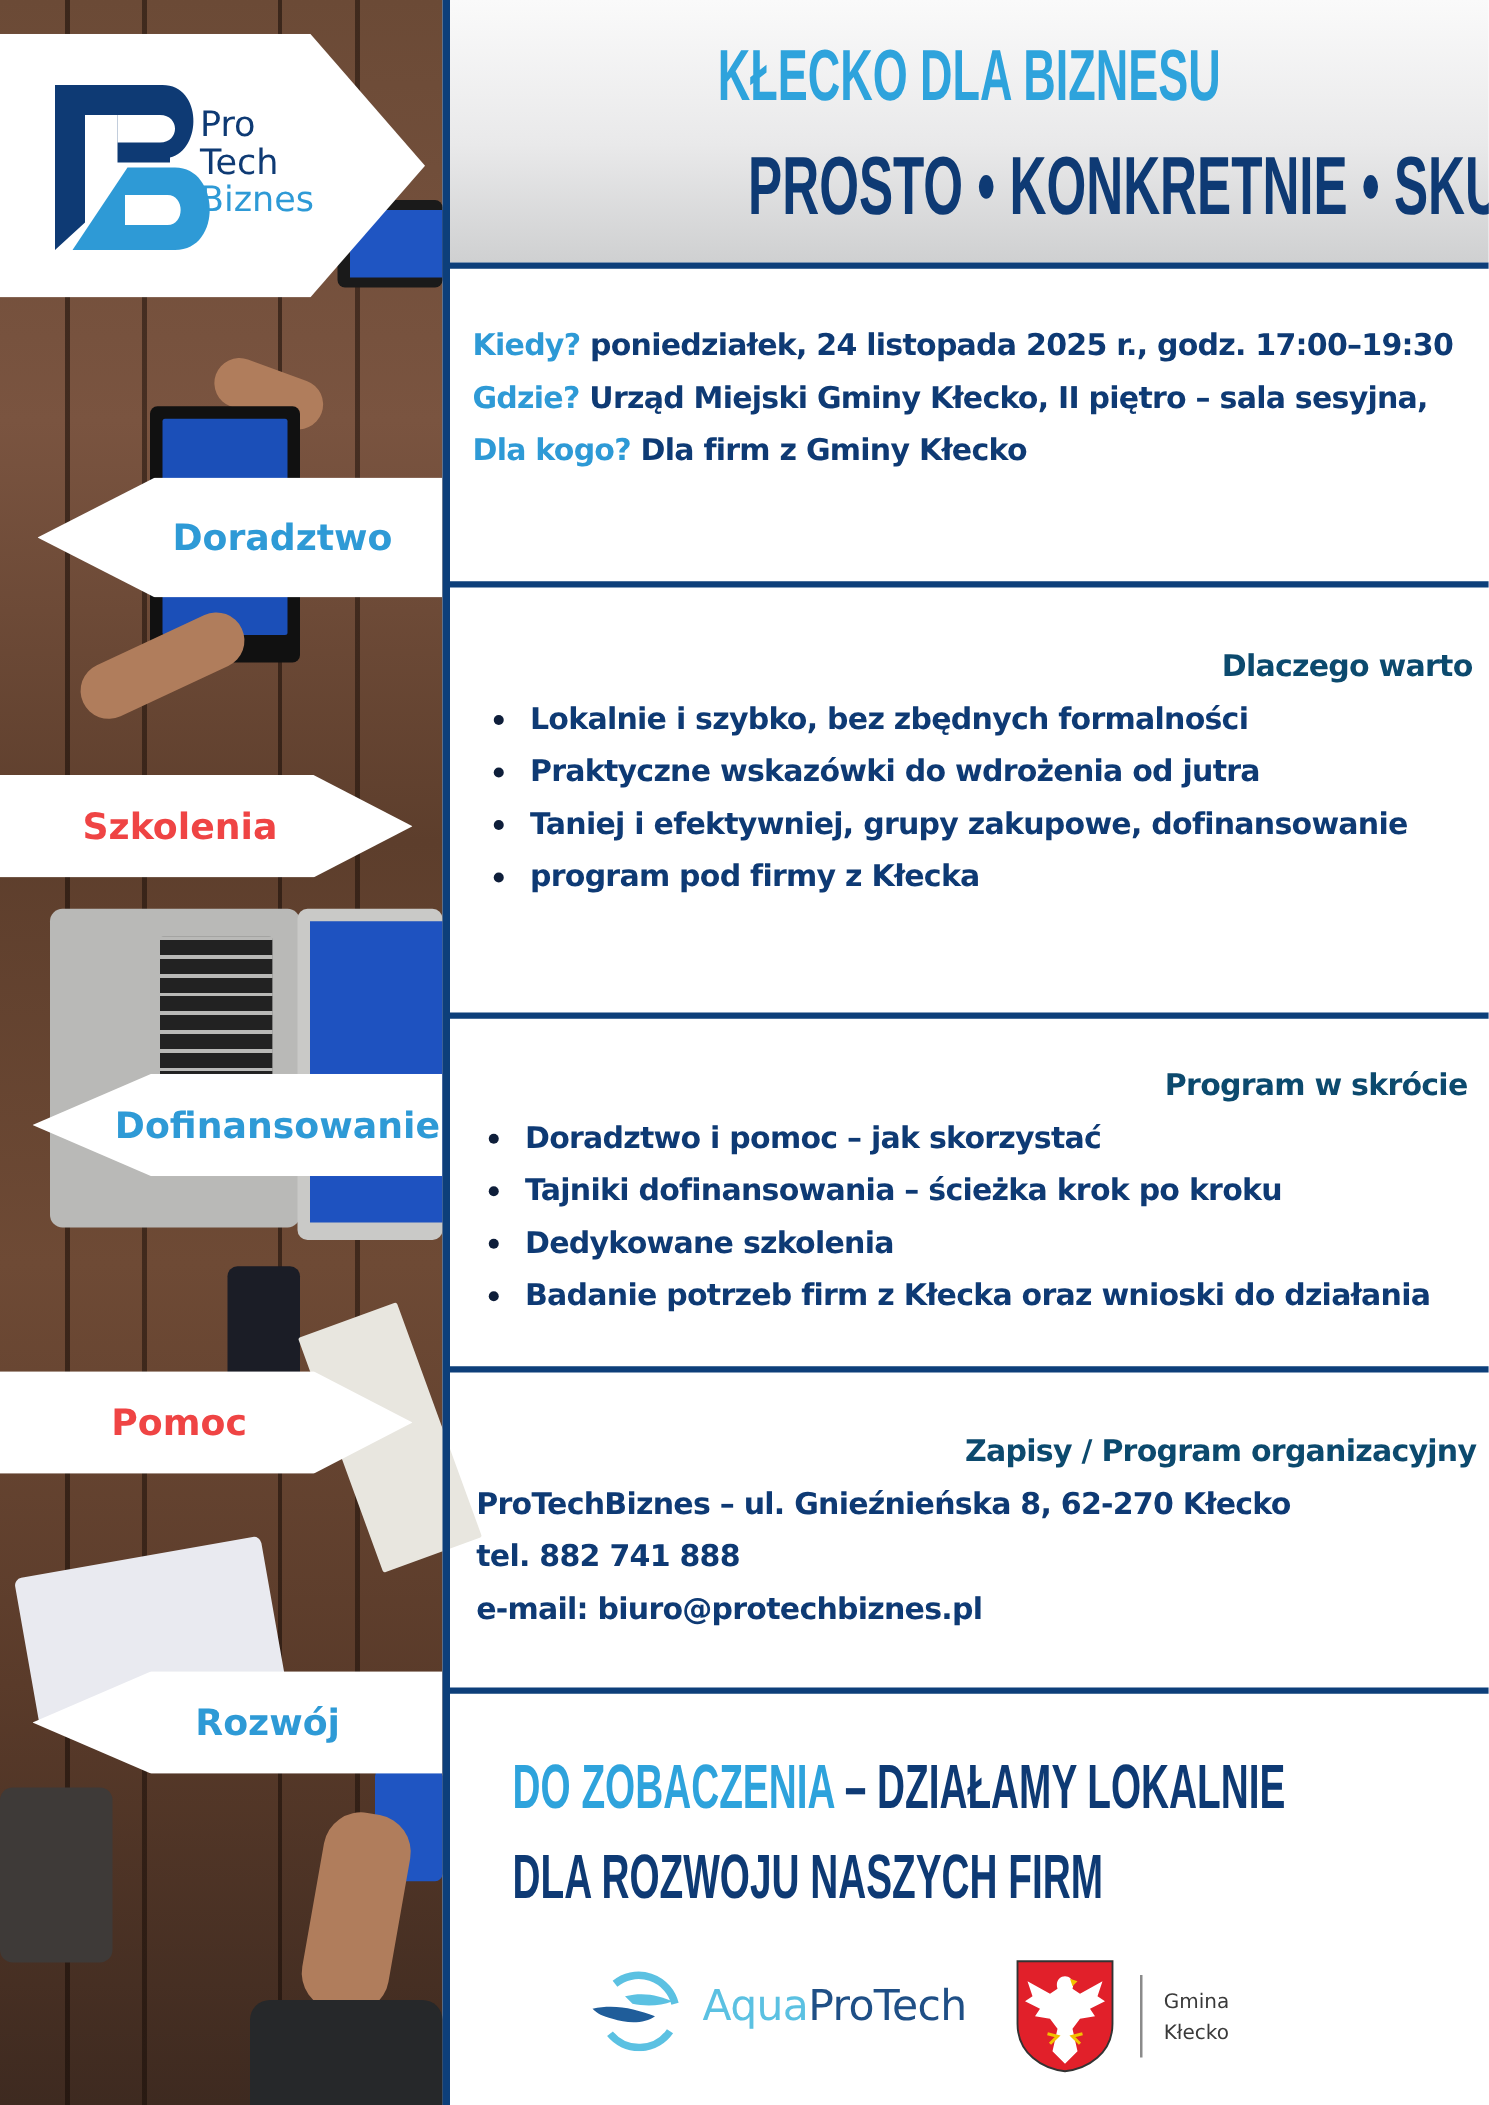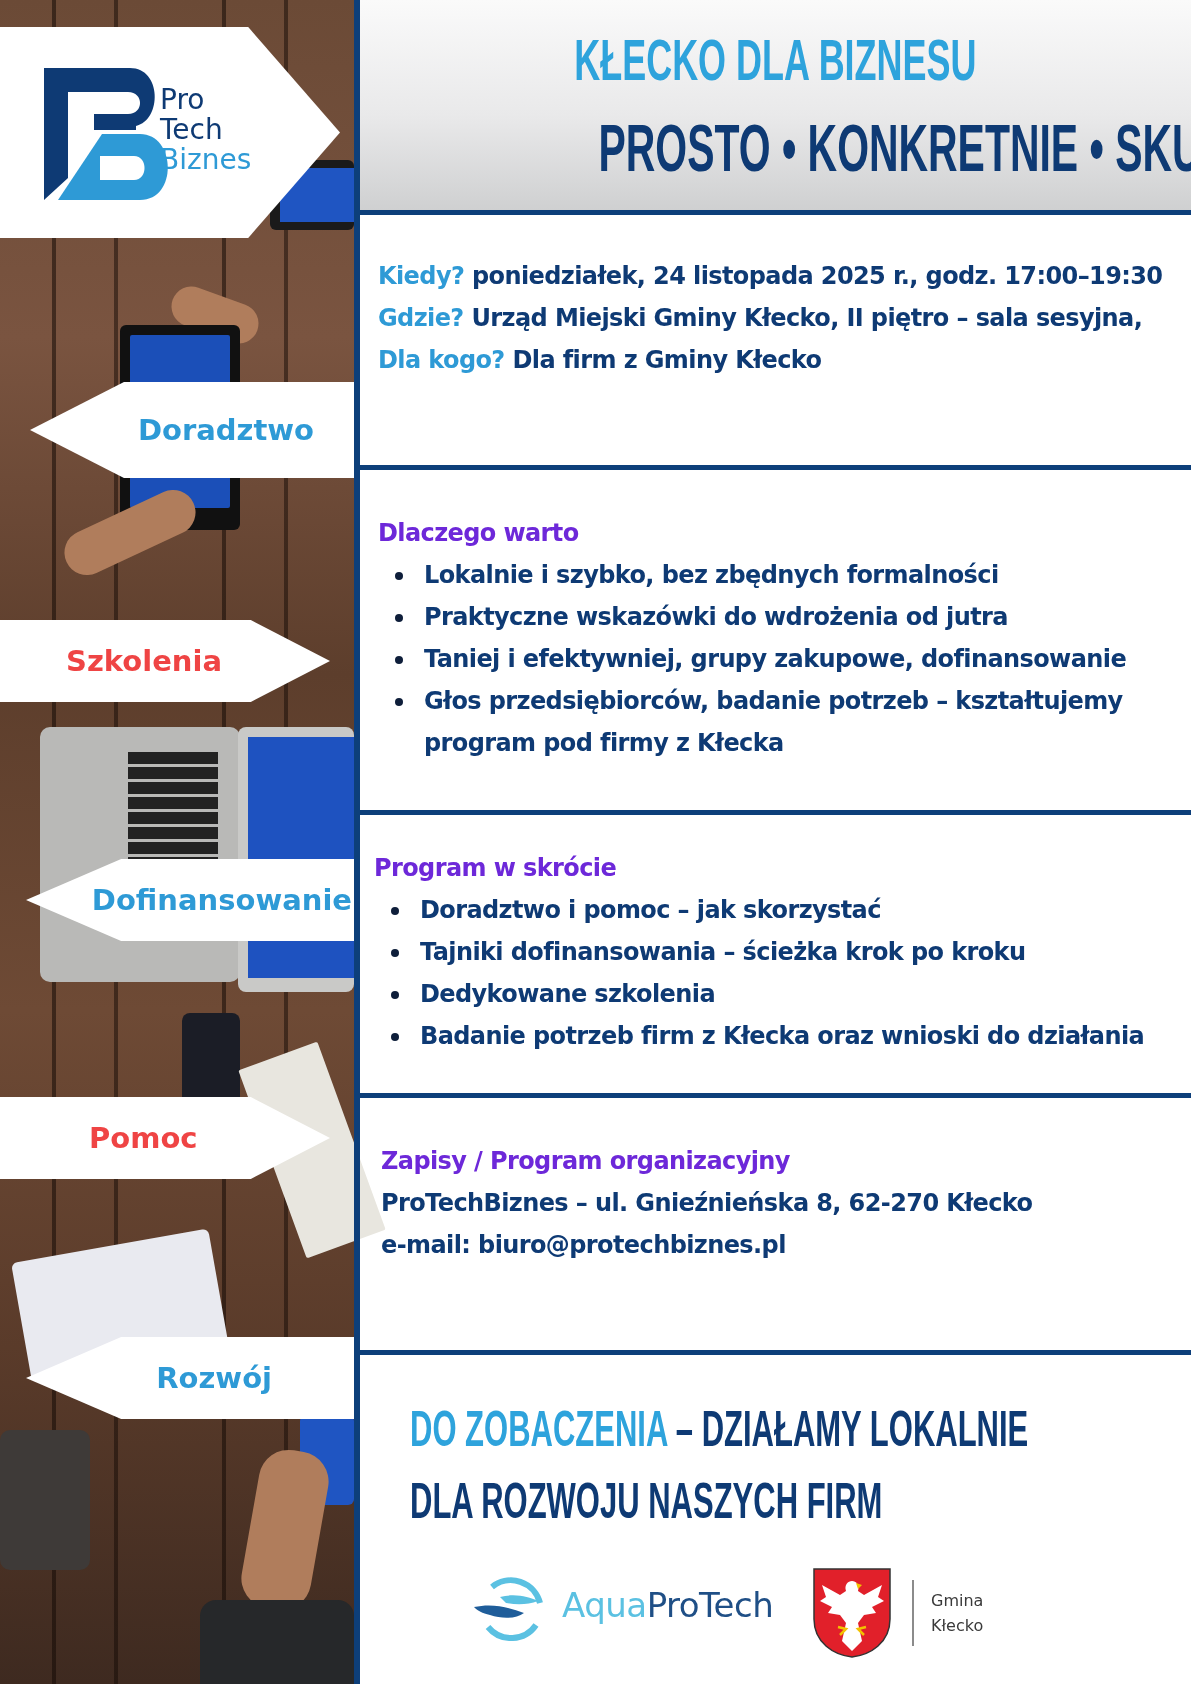--- a/index.html
+++ b/index.html
@@ -86,21 +86,21 @@
     .header-sub { position: absolute; left: 0; right: 0; top: 108; top: 110px; font-size: 66px; color: #0e3a74; }
     .hline { position: absolute; left: 360px; width: 831px; height: 5px; background: #0d3f7a; }
 
     .section { position: absolute; left: 378px; width: 800px; color: #0e3a74; font-family: "DejaVu Sans", sans-serif; font-weight: bold; font-size: 24px; letter-spacing: -0.6px; }
     .section .line { height: 42px; line-height: 42px; white-space: nowrap; }
     .lbl { color: #2e9ad6; }
     .section ul { margin: 0; padding: 0; list-style: none; }
     .section li { position: relative; padding-left: 46px; line-height: 42px; white-space: nowrap; }
     .section li::before { content: ""; position: absolute; left: 17px; top: 18px; width: 8px; height: 8px; border-radius: 50%; background: #0e1e3a; }
     .section li .wrap { display: block; }
-    .section-heading { color: #6d28d9; height: 42px; line-height: 42px; }
+    .section-heading { color: #0c4a6e; height: 42px; line-height: 42px; text-align: right; }
 
     .closing { position: absolute; left: 410px; width: 700px; color: #0e3a74; }
     .closing .condensed { transform-origin: left center; font-size: 50px; }
 
     
     .aqua { position: absolute; left: 472px; top: 1575px; width: 320px; height: 66px; }
     .aqua-word { position: absolute; left: 90px; top: 10px; font-family: "DejaVu Sans", sans-serif; font-size: 34px; letter-spacing: -0.5px; }
     .aqua-word .a1 { color: #5bc1e2; }
     .aqua-word .a2 { color: #1f4f86; }
     .crest { position: absolute; left: 812px; top: 1567px; width: 80px; height: 92px; }
@@ -191,41 +191,41 @@
 </div>
 <div class="hline" style="top:465px;"></div>
 
 <div class="section" style="top:512px;">
   <div class="section-heading">Dlaczego warto</div>
   <ul>
     <li>Lokalnie i szybko, bez zbędnych formalności</li>
     <li>Praktyczne wskazówki do wdrożenia od jutra</li>
     <li>Taniej i efektywniej, grupy zakupowe, dofinansowanie</li>
     <li>
-      <span class="wrap">Głos przedsiębiorców, badanie potrzeb – kształtujemy</span>
       <span class="wrap">program pod firmy z Kłecka</span>
     </li>
   </ul>
 </div>
 <div class="hline" style="top:810px;"></div>
 
 <div class="section" style="top:847px; left:374px;">
   <div class="section-heading">Program w skrócie</div>
   <ul>
     <li>Doradztwo i pomoc – jak skorzystać</li>
     <li>Tajniki dofinansowania – ścieżka krok po kroku</li>
     <li>Dedykowane szkolenia</li>
     <li>Badanie potrzeb firm z Kłecka oraz wnioski do działania</li>
   </ul>
 </div>
 <div class="hline" style="top:1093px;"></div>
 
 <div class="section" style="top:1140px; left:381px;">
   <div class="section-heading">Zapisy / Program organizacyjny</div>
   <div class="line">ProTechBiznes – ul. Gnieźnieńska 8, 62-270 Kłecko</div>
+  <div class="line">tel. 882 741 888</div>
   <div class="line">e-mail: biuro@protechbiznes.pl</div>
 </div>
 <div class="hline" style="top:1350px;"></div>
 
 <div class="closing" style="top:1400px;">
   <span class="condensed"><span style="color:#2ea3dc;">DO ZOBACZENIA</span><span> – DZIAŁAMY LOKALNIE</span></span>
 </div>
 <div class="closing" style="top:1472px;">
   <span class="condensed">DLA ROZWOJU NASZYCH FIRM</span>
 </div>

